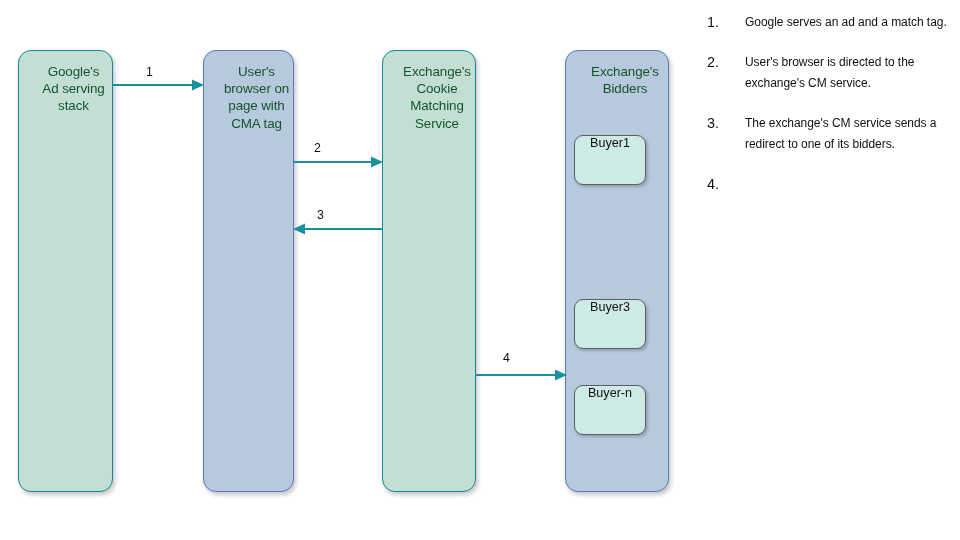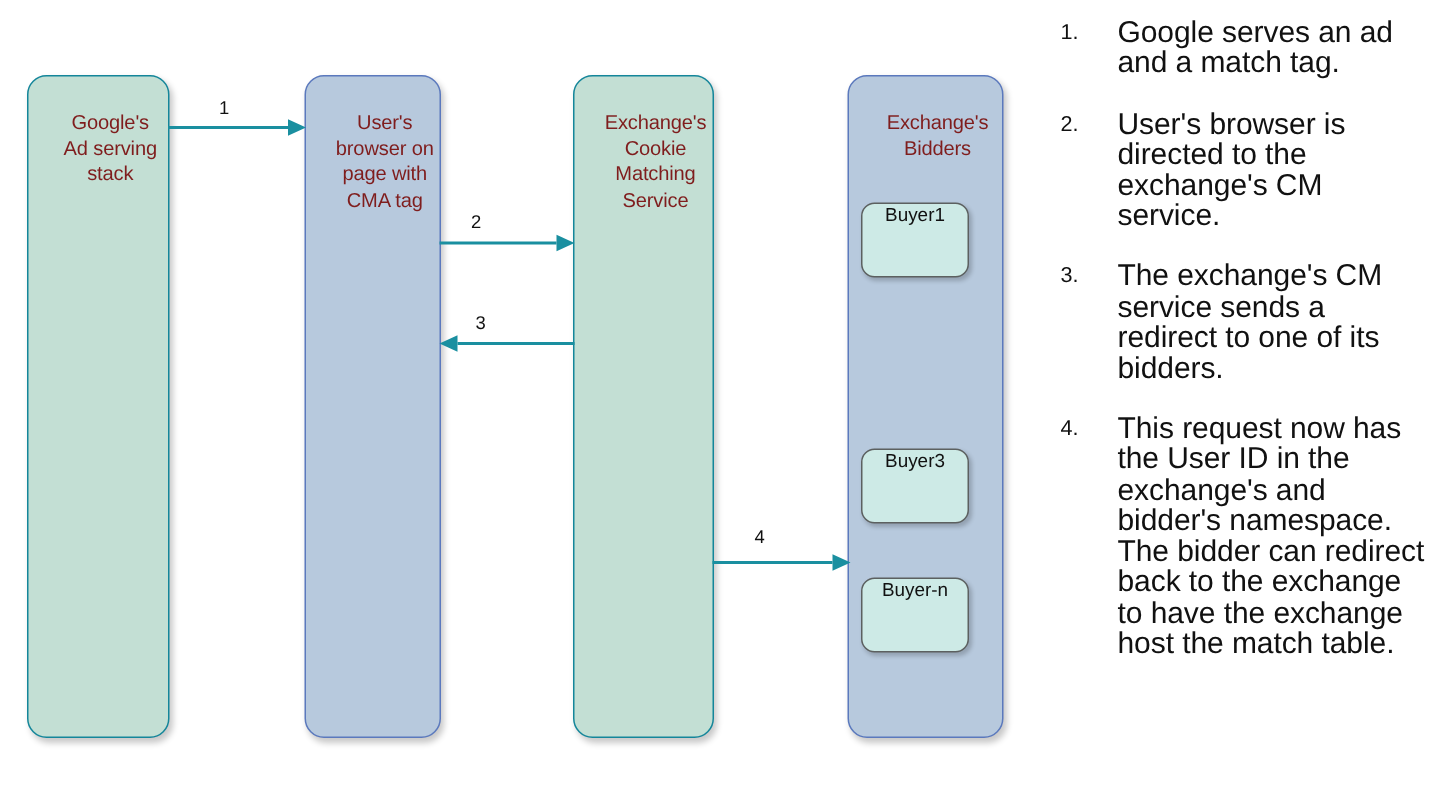--- a/index.html
+++ b/index.html
@@ -33,25 +33,25 @@
   }
   .colbox.green {
     background: #c3dfd4;
     border: 1.3px solid #14869a;
   }
   .colbox.blue {
     background: #b7c9dd;
     border: 1.3px solid #5b79bd;
   }
   .colbox .boxlabel {
-    padding-top: 22px;
+    padding-top: 12px;
     text-align: center;
     font-size: 13.4px;
     line-height: 17.2px;
-    color: #7f1d1d;
+    color: #14532d;
     white-space: pre-line;
     letter-spacing: -0.1px;
     margin-left: 16px;
   }
 
   #box-ad-serving    { left: 18px;  top: 50px; width: 95px;  height: 442px; }
   #box-user-browser  { left: 203px; top: 50px; width: 91px;  height: 442px; }
   #box-cm-service    { left: 382px; top: 50px; width: 94px;  height: 442px; }
   #box-bidders       { left: 565px; top: 50px; width: 104px; height: 442px; }
 
@@ -120,21 +120,21 @@
   }
   .step-num {
     width: 38px;
     flex: 0 0 38px;
     font-size: 14.4px;
     line-height: 20.4px;
     color: #111111;
   }
   .step-text {
     flex: 1 1 auto;
-    font-size: 20px;
+    font-size: 12px;
     line-height: 20.4px;
     color: #111111;
     letter-spacing: -0.05px;
   }
 </style>
 </head>
 <body>
 
 <div id="canvas">
 
@@ -205,17 +205,16 @@
     <li class="step-item">
       <span class="step-num">2.</span>
       <span class="step-text">User's browser is directed to the exchange's CM service.</span>
     </li>
     <li class="step-item">
       <span class="step-num">3.</span>
       <span class="step-text">The exchange's CM service sends a redirect to one of its bidders.</span>
     </li>
     <li class="step-item">
       <span class="step-num">4.</span>
-      <span class="step-text">This request now has the User ID in the exchange's and bidder's namespace. The bidder can redirect back to the exchange to have the exchange host the match table.</span>
     </li>
   </ol>
 
 </div>
 
 </body></html>

